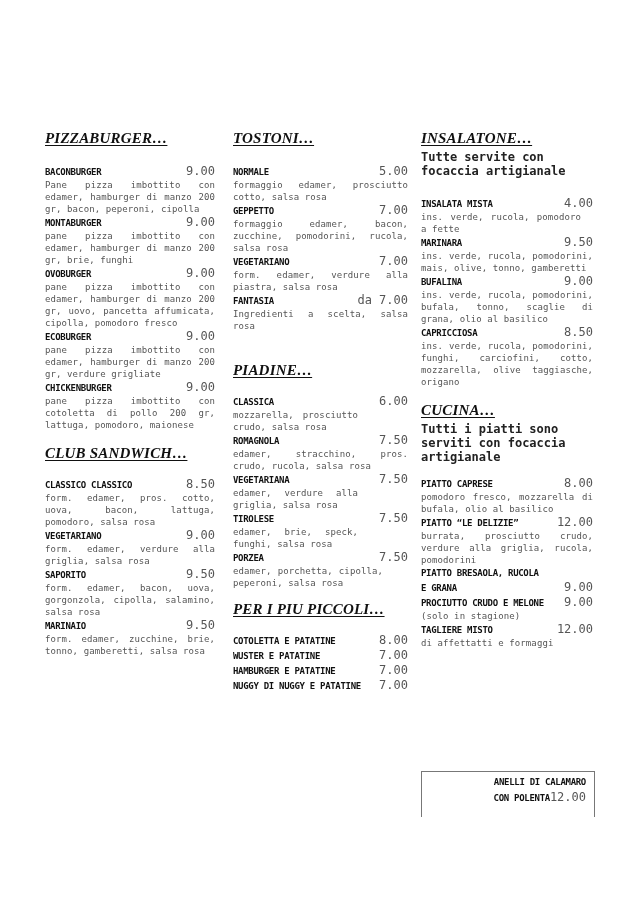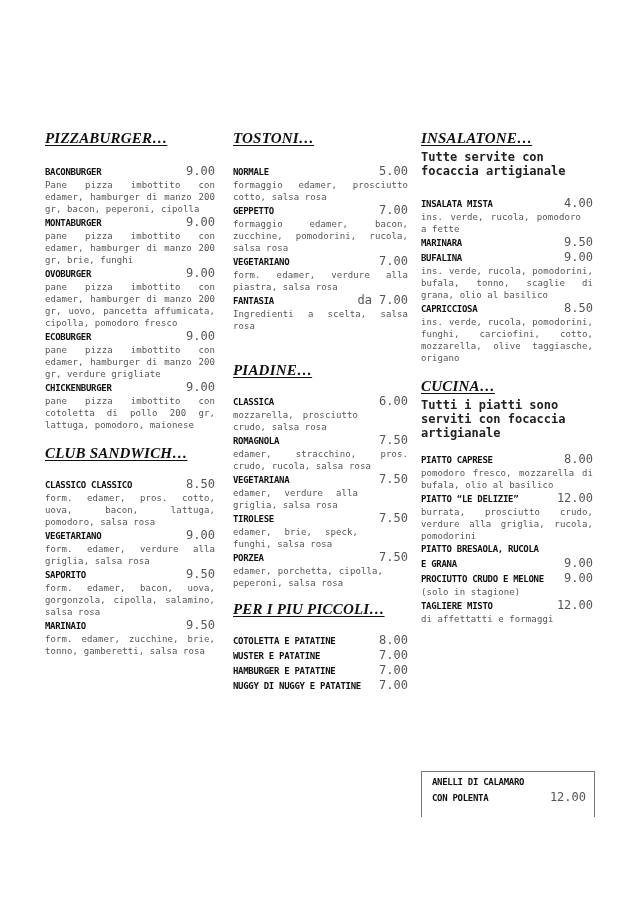--- a/index.html
+++ b/index.html
@@ -16,21 +16,21 @@
   .item { }
   .row { display:flex; justify-content:space-between; align-items:baseline;
          font-size:9px; line-height:14px; }
   .name { font-weight:bold; color:#111; letter-spacing:-0.3px; }
   .price { color:#555; font-size:12px; white-space:nowrap; }
   .desc { font-size:9px; line-height:12px; color:#555; text-align:justify; letter-spacing:0.1px; }
   .kids .row { line-height:14px;text-align:right; }
   .kids { margin-top:14px; }
   .box { position:absolute; left:421px; top:771px; width:174px; height:46px;
          border:1px solid #777; border-bottom:none; box-sizing:border-box; padding:3px 8px 0 10px; }
-  .box .row { font-size:9px; line-height:15px; }
+  .box .row { font-size:9px; line-height:15px;justify-content:flex-end; }
 </style>
 </head>
 <body>
 
 <div class="col c1">
   <h2 class="heading">PIZZABURGER…</h2>
   <div class="item" style="margin-top:16px">
     <div class="row">
         <span class="name">BACONBURGER</span>
         <span class="price">9.00</span>
@@ -194,20 +194,21 @@
         <span class="name">INSALATA MISTA</span>
         <span class="price">4.00</span>
       </div>
     <div class="desc" style="width:160px">ins. verde, rucola, pomodoro a fette</div>
   </div>
   <div class="item">
     <div class="row">
         <span class="name">MARINARA</span>
         <span class="price">9.50</span>
       </div>
+    <div class="desc">ins. verde, rucola, pomodorini, mais, olive, tonno, gamberetti</div>
   </div>
   <div class="item">
     <div class="row">
         <span class="name">BUFALINA</span>
         <span class="price">9.00</span>
       </div>
     <div class="desc">ins. verde, rucola, pomodorini, bufala, tonno, scaglie di grana, olio al basilico</div>
   </div>
   <div class="item">
     <div class="row">

